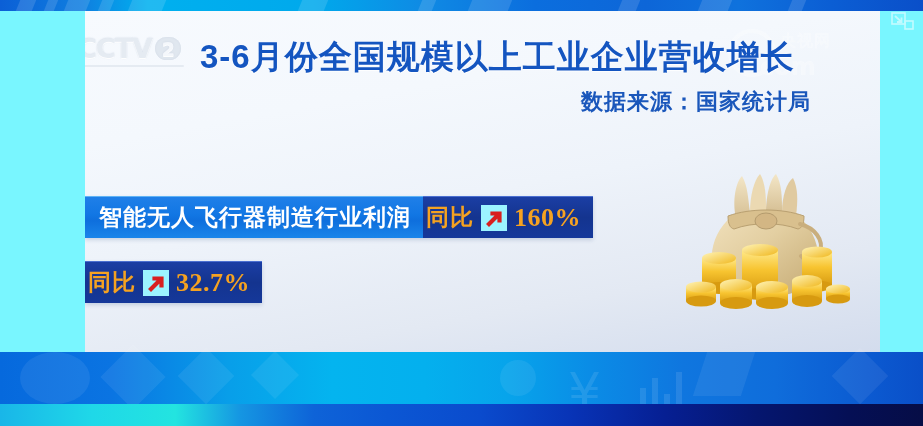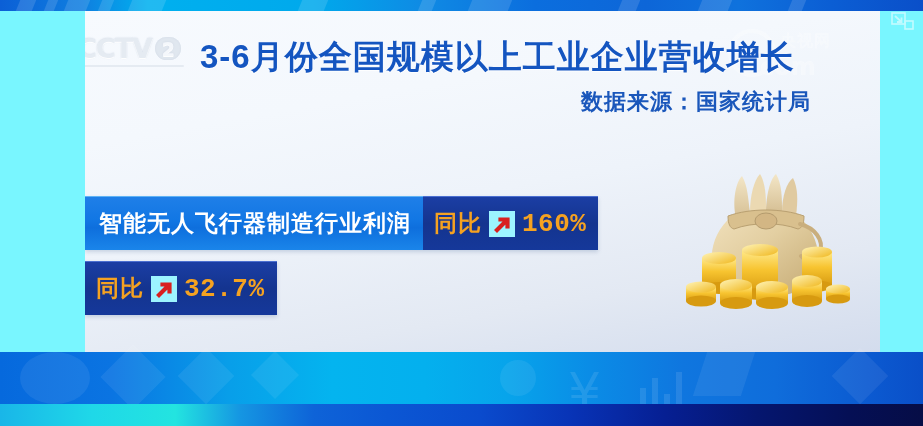--- a/index.html
+++ b/index.html
@@ -115,52 +115,52 @@
     font-size:22px; font-weight:bold; color:#1a57bb; letter-spacing:1px;
     white-space:nowrap;
   }
   .month {
     position:absolute; left:0px; top:130px;
     font-size:26px; font-weight:bold; color:#0c3f9e; letter-spacing:1px;
   }
 
   
   .row {
-    position:absolute; display:flex; align-items:stretch; height:54px;
+    position:absolute; display:flex; align-items:stretch; height:42px;
     box-shadow:0 2px 4px rgba(60,90,140,.22);
   }
   .row-1 { left:0px; top:185px; }
   .row-2 { left:0px; top:250px; }
 
   .row-label {
     display:flex; align-items:center;
     padding:0 12px 0 14px;
     background:linear-gradient(180deg,#1f7fe8 0%,#1277e4 42%,#0e6fdd 58%,#1a85ea 100%);
     color:#ffffff; font-size:23px; font-weight:bold; letter-spacing:1px;
     white-space:nowrap;
     border-top:1px solid #5fb3f5;
   }
   .row-badge {
     display:flex; align-items:center; gap:7px;
-    padding:0 12px 0 11px;
+    padding:0 12px 0 3px;
     background:linear-gradient(180deg,#1b3ea4 0%,#14348f 50%,#15389a 100%);
     border-top:1px solid #4b6fd0;
     white-space:nowrap;
   }
   .badge-yoy {
     color:#f5a221; font-size:23px; font-weight:bold; letter-spacing:1px;
   }
   .badge-arrow {
     width:26px; height:26px; background:#9cf4ff;
     display:flex; align-items:center; justify-content:center;
     flex:0 0 auto;
   }
   .badge-val {
     color:#f5a221; font-size:26px; font-weight:bold; letter-spacing:0.5px;
-    font-family:Liberation Mono, monospace;
+    font-family:Liberation Serif, serif;
   }
 
   
   .money { position:absolute; left:585px; top:155px; width:210px; height:155px; }
 </style>
 </head>
 <body>
 
 <div id="screen">
 

